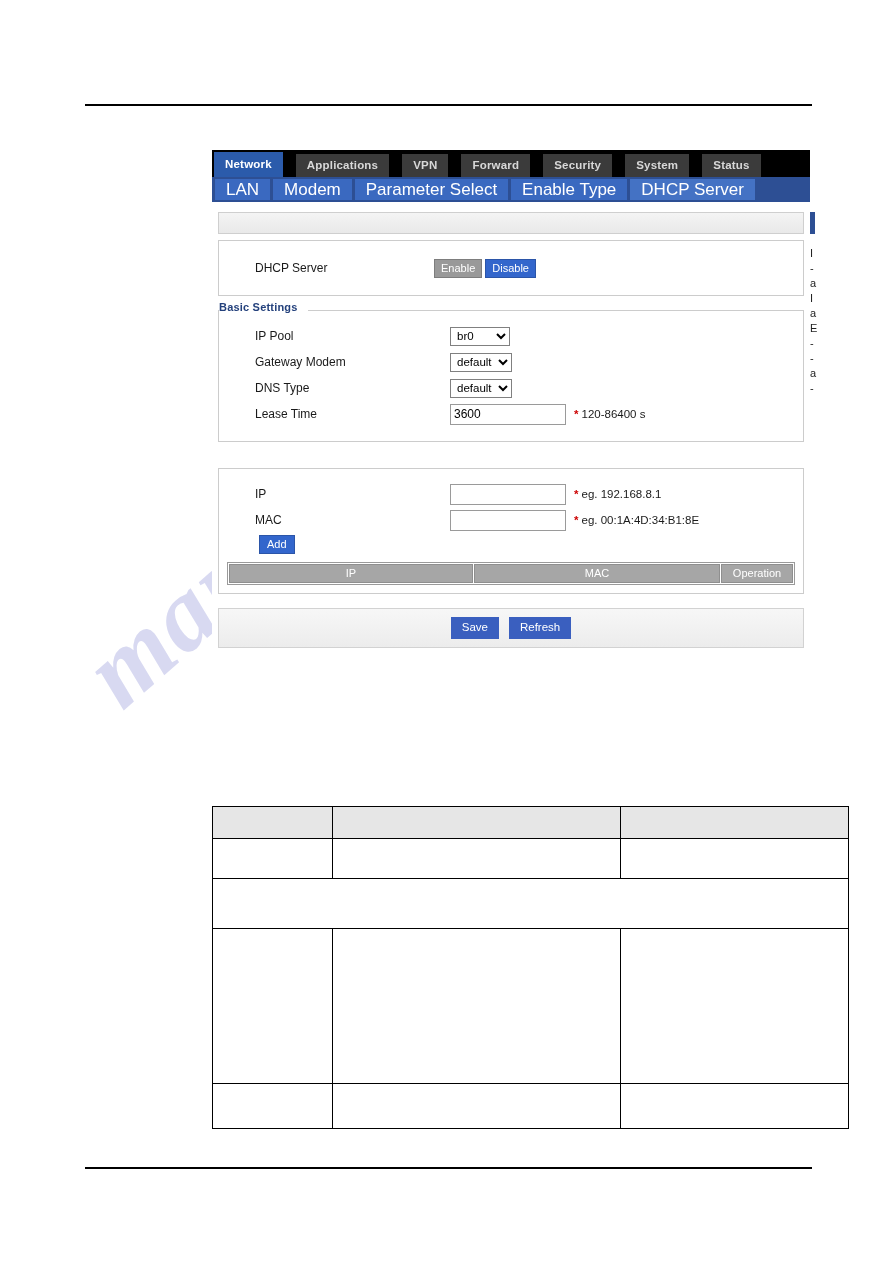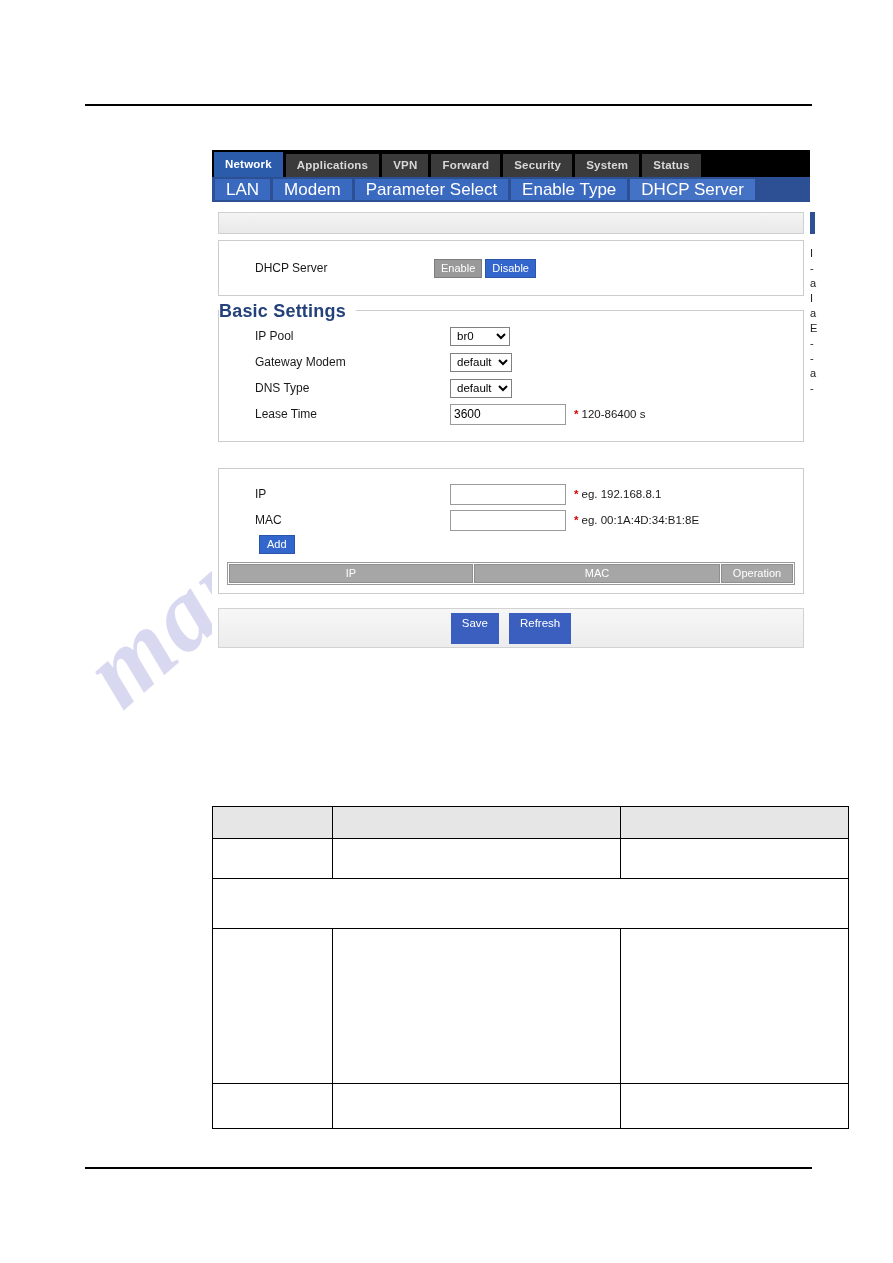--- a/index.html
+++ b/index.html
@@ -70,21 +70,21 @@
     align-items: flex-end;
     background: #000000;
     height: 27px;
     padding-left: 2px;
     box-sizing: border-box;
   }
   .nav-primary .tab {
     height: 23px;
     line-height: 23px;
     padding: 0 11px;
-    margin-right: 3px;
+    margin-right: 13px;
     font-size: 11.5px;
     color: #d8d8d8;
     background: #3b3b3b;
     white-space: nowrap;
     font-weight: 700;
     letter-spacing: 0.2px;
   }
   .nav-primary .tab.active {
     background: #2b5bab;
     color: #ffffff;
@@ -174,21 +174,21 @@
     position: absolute;
     top: -10px;
     left: 0px;
     display: flex;
     align-items: center;
     width: 100%;
   }
   .legend .legend-text {
     background: #ffffff;
     padding-right: 10px;
-    font-size: 18px;
+    font-size: 11px;
     font-weight: 700;
     color: #24417c;
     letter-spacing: 0.2px;
   }
 
   select.ui-select {
     font-family: "Liberation Sans", sans-serif;
     font-size: 11.5px;
     width: 60px;
     height: 19px;
@@ -275,21 +275,21 @@
     border: 1px solid #d2d2d2;
     display: flex;
     align-items: center;
     justify-content: center;
   }
   .action-bar .btn-primary {
     font-size: 11.5px;
     color: #ffffff;
     background: #3a5fbf;
     border: none;
-    padding: 4px 11px 14px 11px;
+    padding: 4px 11px 5px 11px;
     margin: 0 5px;
     line-height: 13px;
     font-family: "Liberation Sans", sans-serif;
   }
 
   
   .right-strip {
     position: absolute;
     left: 598px;
     top: 62px;

